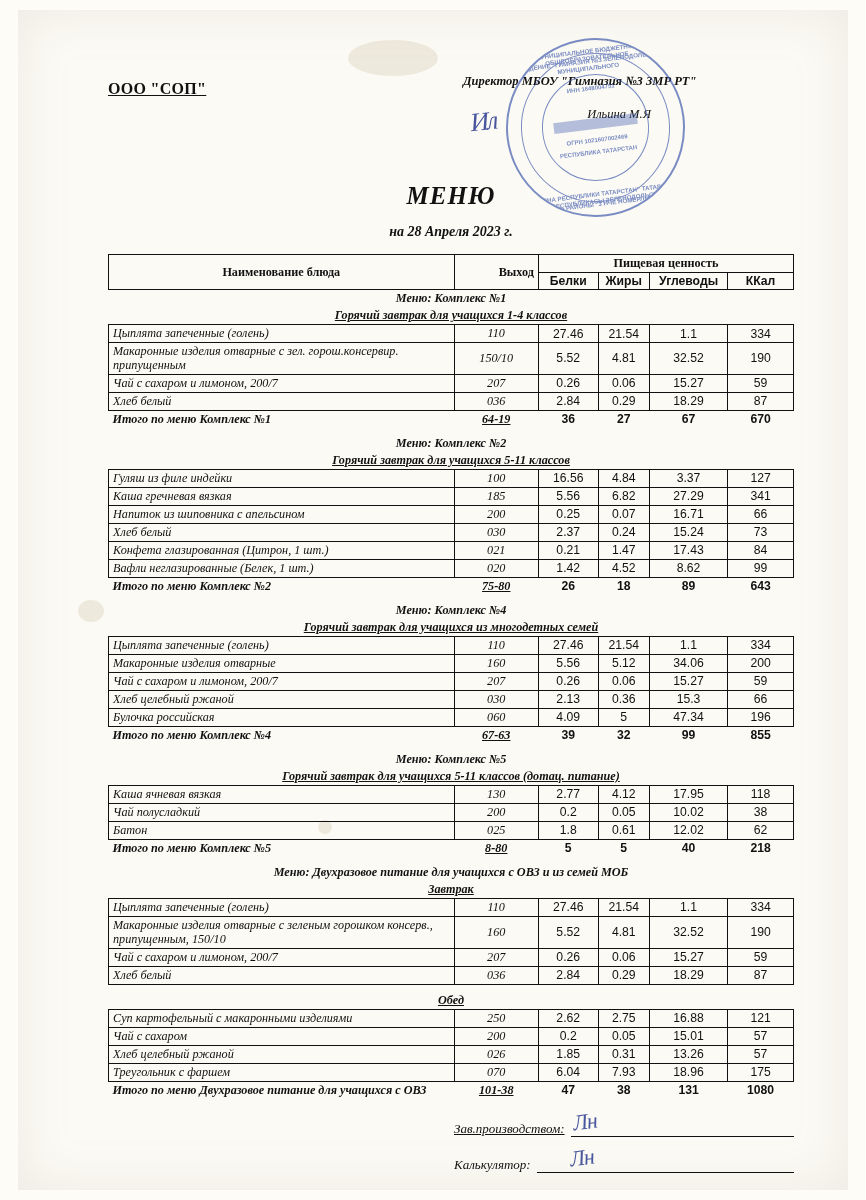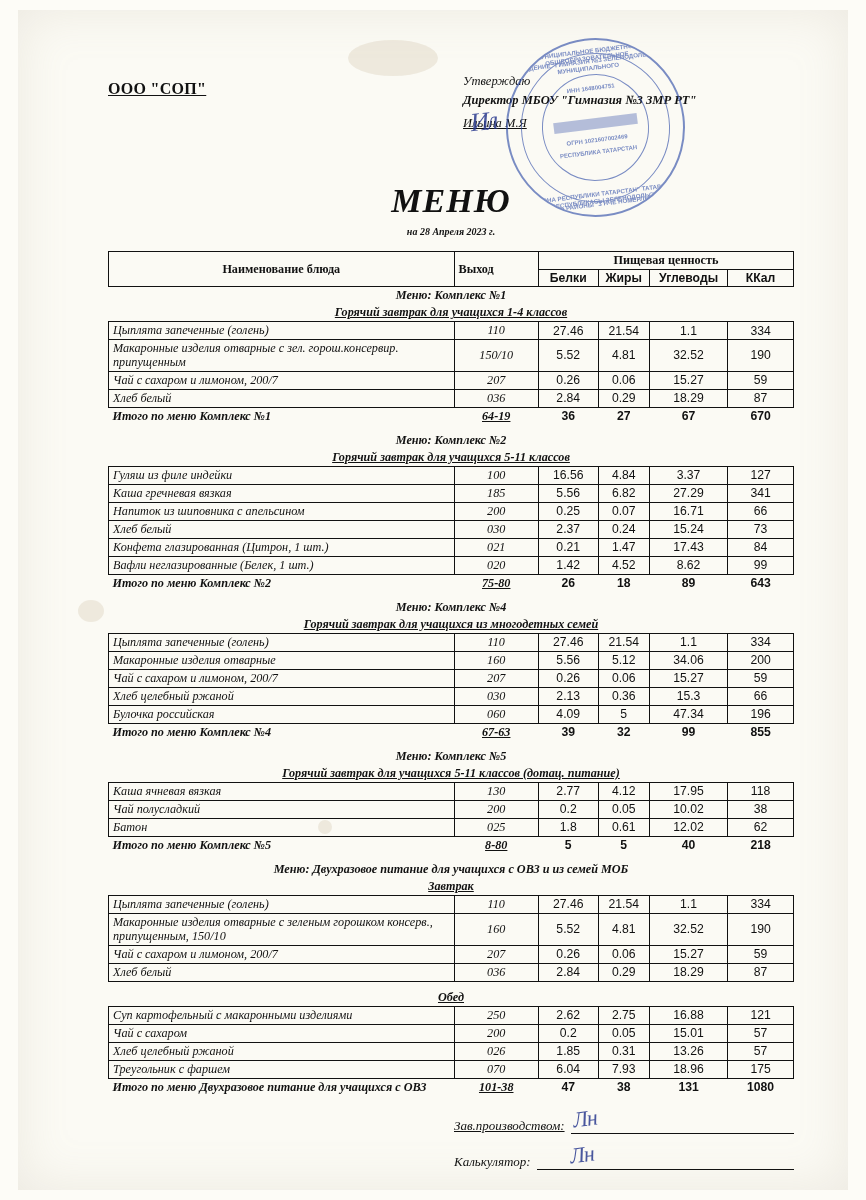--- a/index.html
+++ b/index.html
@@ -43,21 +43,21 @@
     position: absolute;
     left: 355px;
     top: -8px;
     width: 340px;
     font-style: italic;
     font-size: 12.5px;
     line-height: 1.55;
     text-align: left;
   }
   .approve .ln2 { font-weight: bold; font-style: italic; }
-  .approve .fio { display: block; text-align: left; padding-right: 28px; margin-top: 3px; text-decoration: underline;}
+  .approve .fio { display: block; text-align: center; padding-right: 28px; margin-top: 14px;}
   .sign-blue {
     position: absolute;
     left: 362px;
     top: 22px;
     width: 120px;
     height: 30px;
     color: #2a3a8f;
     font-family: "Liberation Serif", serif;
     font-size: 26px;
     font-style: italic;
@@ -114,55 +114,55 @@
     position: absolute;
     left: 46px;
     top: 78px;
     width: 84px;
     height: 11px;
     background: #2b49a6;
     opacity: .55;
   }
   .title {
     text-align: center;
-    font-size: 34px;
+    font-size: 25px;
     font-weight: bold;
     font-style: italic;
     letter-spacing: 1px;
     margin-top: 42px;
   }
   .subtitle {
     text-align: center;
     font-size: 19px;
     font-weight: bold;
     font-style: italic;
     margin-top: 6px;
   }
   .subtitle2 {
     text-align: center;
-    font-size: 10px;
+    font-size: 14px;
     font-weight: bold;
     font-style: italic;
-    margin-top: 6px;
+    margin-top: 14px;
     margin-bottom: 14px;
   }
   
   table.menu {
     border-collapse: collapse;
     width: 686px;
     font-family: "Liberation Serif", serif;
     table-layout: fixed;
   }
   table.menu td, table.menu th {
     border: 1px solid #111;
     padding: 1px 4px;
     font-size: 12.2px;
   }
   .hdr-name { text-align: center; font-weight: bold; font-size: 12.5px; }
-  .hdr-out  { text-align: left; font-weight: bold; font-size: 12.5px; }
+  .hdr-out  { text-align: right; font-weight: bold; font-size: 12.5px; }
   .hdr-pv   { text-align: center; font-weight: bold; font-size: 12.5px; margin-top: 12px; }
   .hdr-sub  { text-align: center; font-weight: bold; font-size: 10.5px; font-family: "Liberation Sans", sans-serif;}
   .dish     { font-style: italic; font-size: 12.6px; padding-left: 5px; }
   .dish2    { font-style: italic; font-size: 12.2px; padding-left: 5px; line-height: 1.18; margin-left: 16px;}
   .out      { text-align: center; font-style: italic; font-size: 13px; }
   .num      { text-align: center; font-size: 11px; font-family: "Liberation Sans", sans-serif; }
   .section  { text-align: center; font-weight: bold; font-style: italic; font-size: 14px; padding: 6px 0 3px; border: none !important; }
   .subsec   { text-align: center; font-weight: bold; font-style: italic; font-size: 11.8px; text-decoration: underline; padding: 3px 0 4px; border: none !important; }
   .subsec2  { text-align: center; font-weight: bold; font-style: italic; font-size: 12.6px; text-decoration: underline; padding: 4px 0 4px; border: none !important; margin-top: 32px; }
   .sec-wide { text-align: center; font-weight: bold; font-style: italic; font-size: 14.5px; padding: 8px 0 3px; border: none !important; }
@@ -216,21 +216,20 @@
     <div class="smudge" style="left:330px;top:30px;width:90px;height:36px;"></div>
     <div class="smudge" style="left:60px;top:590px;width:26px;height:22px;"></div>
     <div class="smudge" style="left:300px;top:810px;width:14px;height:14px;"></div>
 
     <div class="content">
 
       <div style="position:relative;height:60px;">
         <span class="org">ООО "СОП"</span>
 
         <div class="approve">
-          <div>Утверждаю</div>
           <div class="ln2">Директор МБОУ "Гимназия №3 ЗМР РТ"</div>
           <span class="fio">Ильина М.Я</span>
         </div>
 
         <div class="sign-blue">Ил</div>
 
         <div class="stamp">
           <div class="sarc" style="top:7px;">МУНИЦИПАЛЬНОЕ БЮДЖЕТНОЕ ОБЩЕОБРАЗОВАТЕЛЬНОЕ</div>
           <div class="sarc" style="top:17px;">УЧРЕЖДЕНИЕ "ГИМНАЗИЯ №3 ЗЕЛЕНОДОЛЬСКОГО МУНИЦИПАЛЬНОГО</div>
           <div class="stamp-bar"></div>

